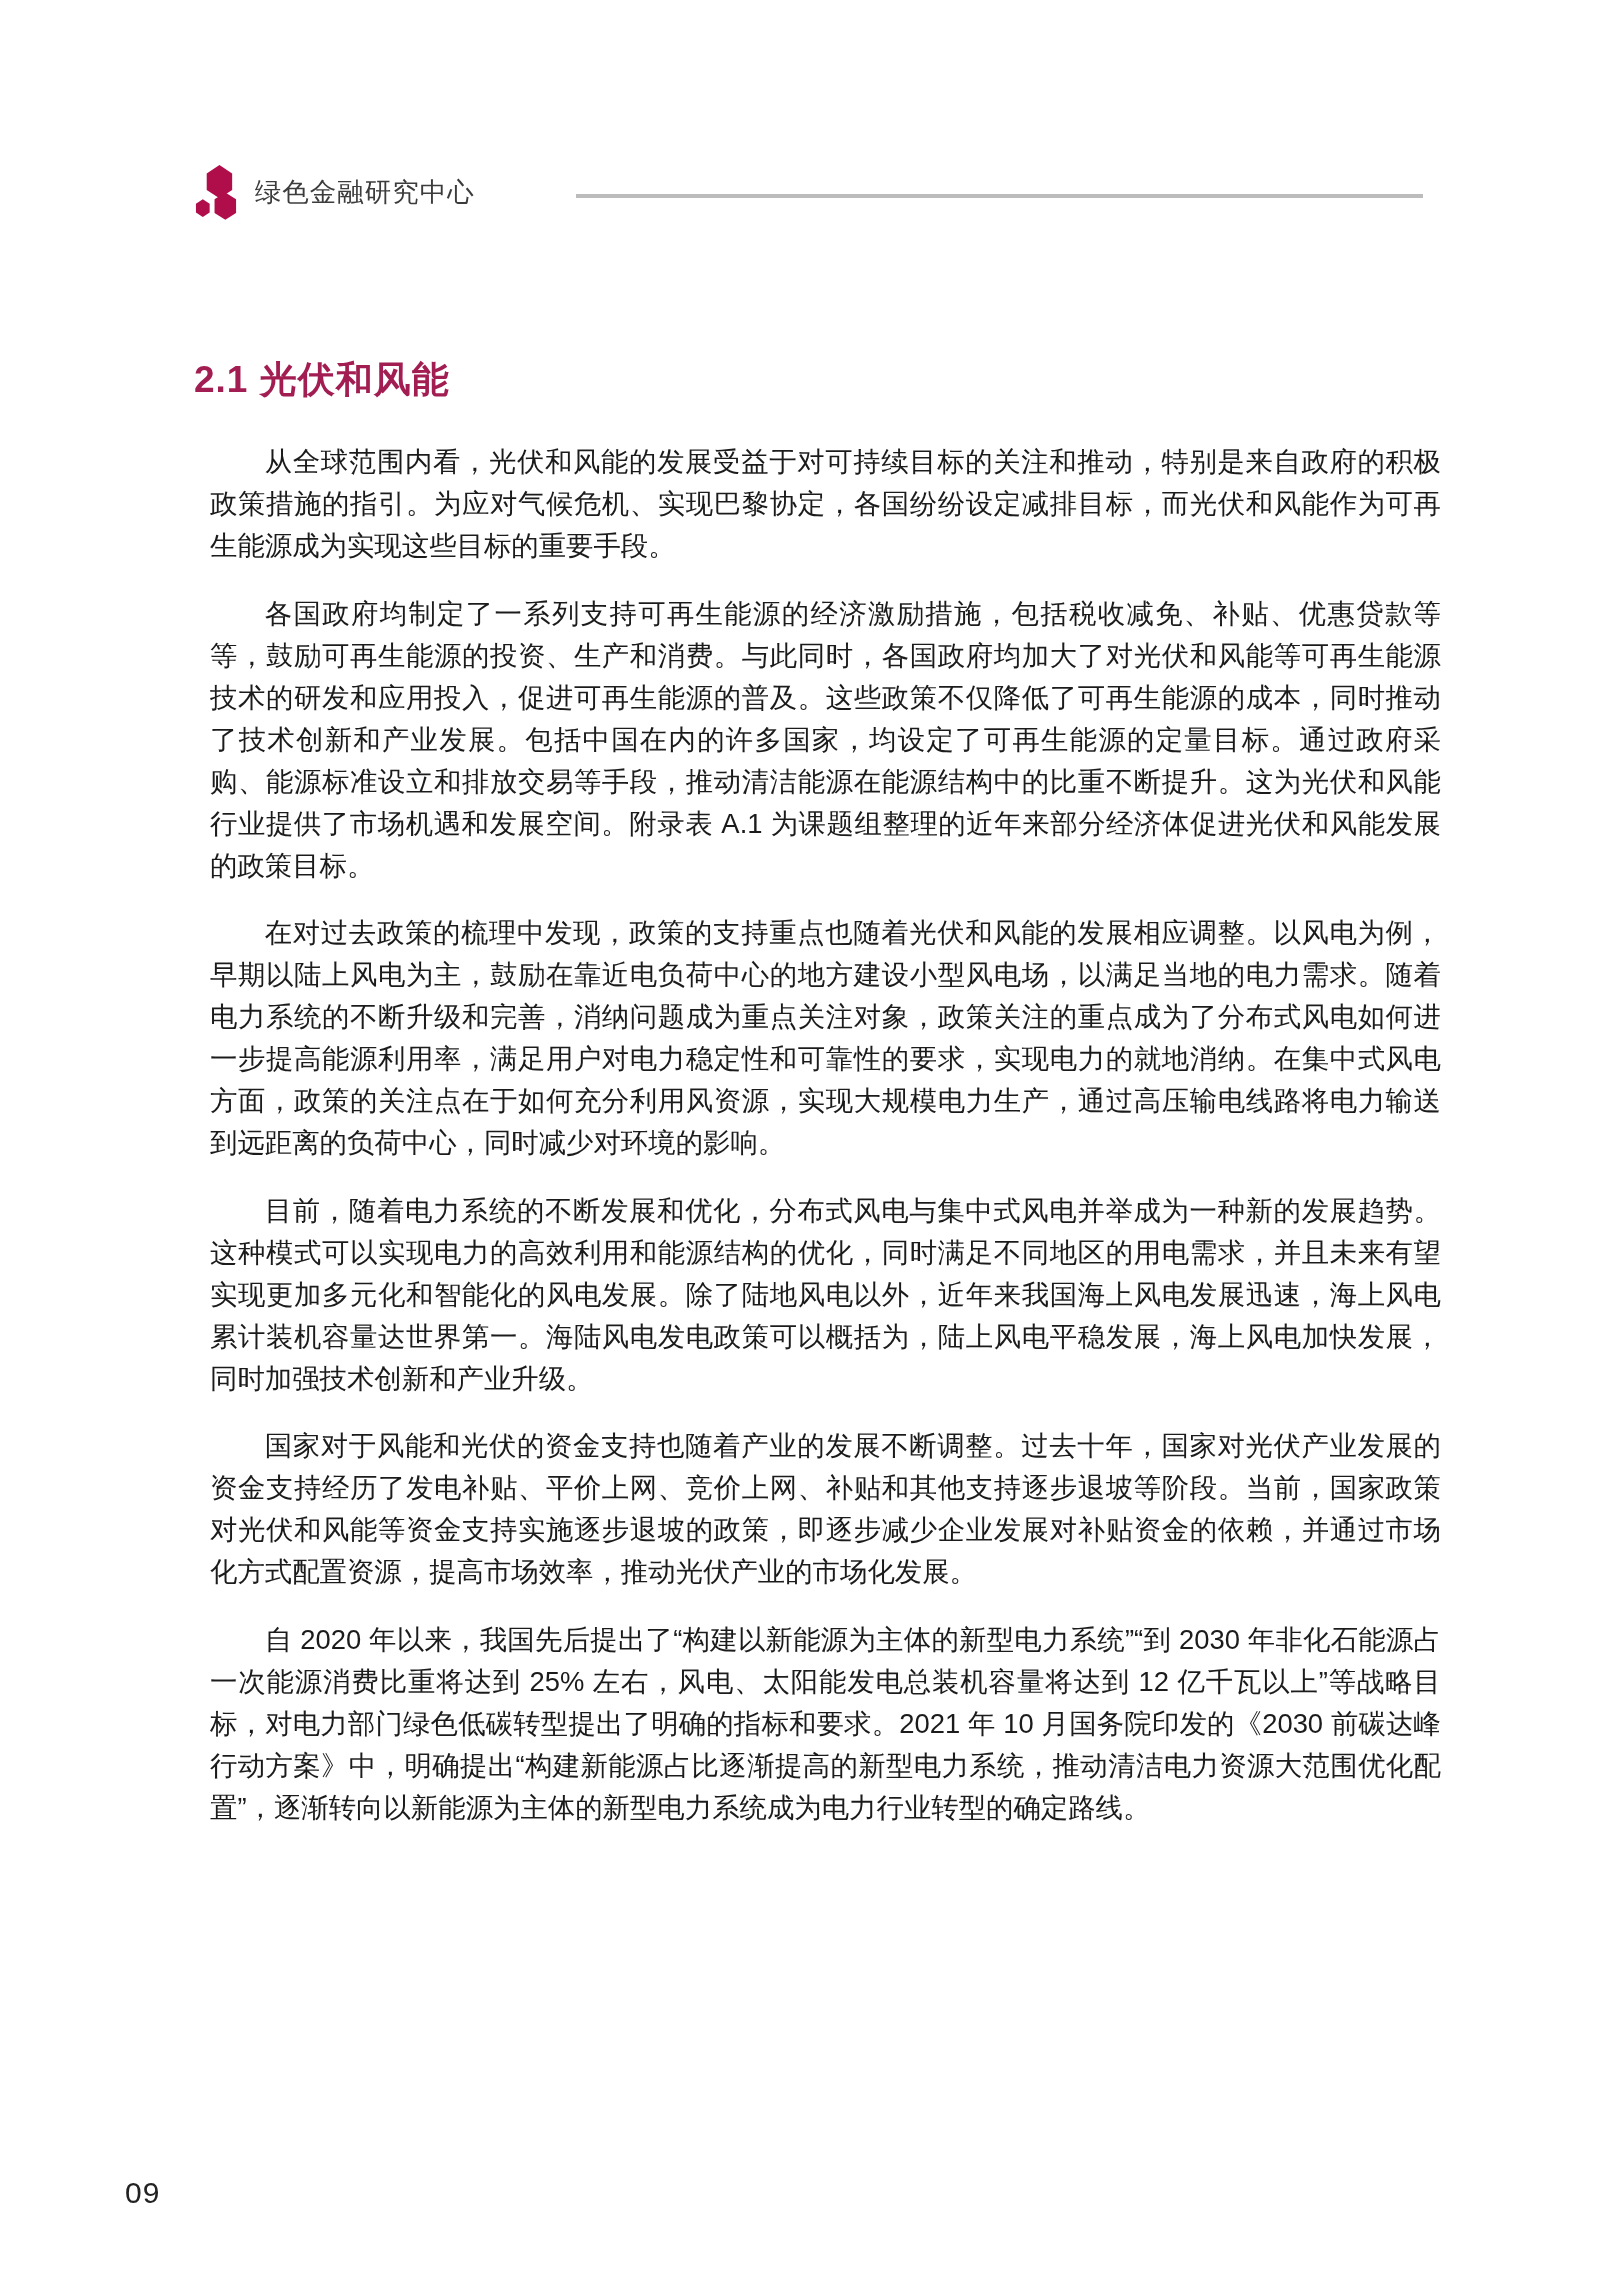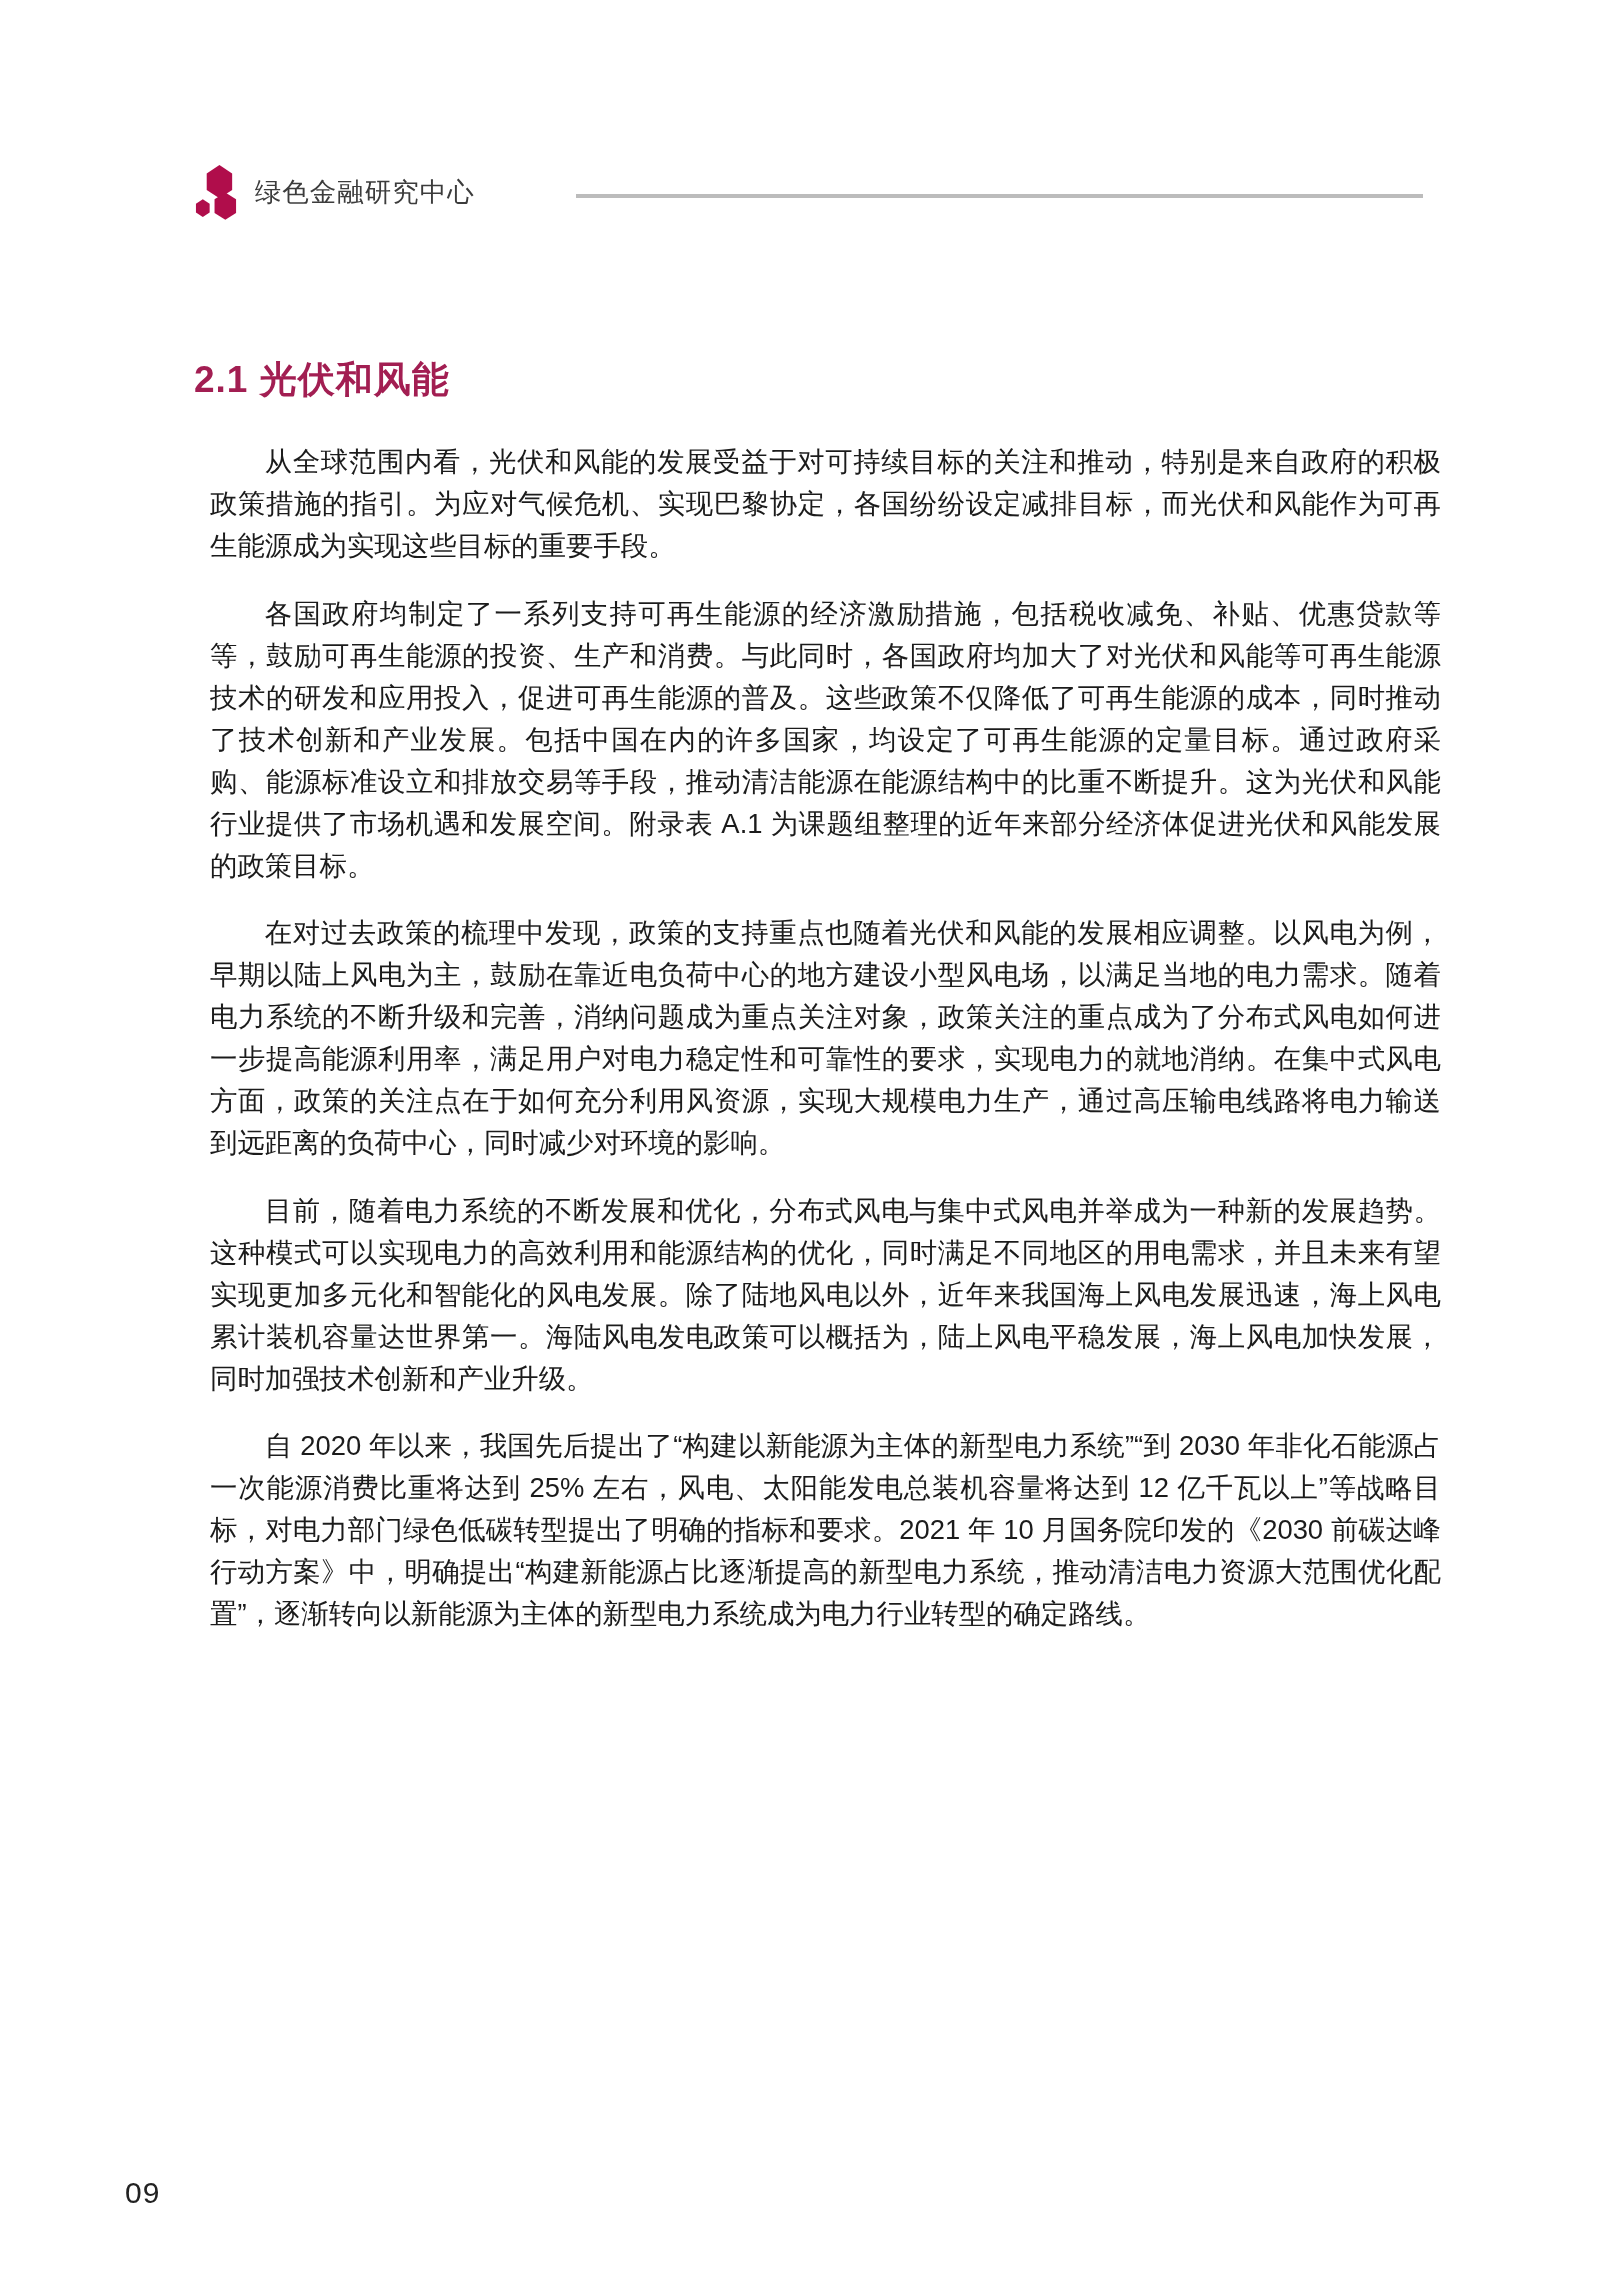--- a/index.html
+++ b/index.html
@@ -95,19 +95,20 @@
     <div class="header-rule"></div>
   </header>
 
   <h1 class="section-title">2.1 光伏和风能</h1>
 
   <main class="article">
     <p>从全球范围内看，光伏和风能的发展受益于对可持续目标的关注和推动，特别是来自政府的积极政策措施的指引。为应对气候危机、实现巴黎协定，各国纷纷设定减排目标，而光伏和风能作为可再生能源成为实现这些目标的重要手段。</p>
     <p>各国政府均制定了一系列支持可再生能源的经济激励措施，包括税收减免、补贴、优惠贷款等等，鼓励可再生能源的投资、生产和消费。与此同时，各国政府均加大了对光伏和风能等可再生能源技术的研发和应用投入，促进可再生能源的普及。这些政策不仅降低了可再生能源的成本，同时推动了技术创新和产业发展。包括中国在内的许多国家，均设定了可再生能源的定量目标。通过政府采购、能源标准设立和排放交易等手段，推动清洁能源在能源结构中的比重不断提升。这为光伏和风能行业提供了市场机遇和发展空间。附录表 A.1 为课题组整理的近年来部分经济体促进光伏和风能发展的政策目标。</p>
     <p>在对过去政策的梳理中发现，政策的支持重点也随着光伏和风能的发展相应调整。以风电为例，早期以陆上风电为主，鼓励在靠近电负荷中心的地方建设小型风电场，以满足当地的电力需求。随着电力系统的不断升级和完善，消纳问题成为重点关注对象，政策关注的重点成为了分布式风电如何进一步提高能源利用率，满足用户对电力稳定性和可靠性的要求，实现电力的就地消纳。在集中式风电方面，政策的关注点在于如何充分利用风资源，实现大规模电力生产，通过高压输电线路将电力输送到远距离的负荷中心，同时减少对环境的影响。</p>
     <p>目前，随着电力系统的不断发展和优化，分布式风电与集中式风电并举成为一种新的发展趋势。这种模式可以实现电力的高效利用和能源结构的优化，同时满足不同地区的用电需求，并且未来有望实现更加多元化和智能化的风电发展。除了陆地风电以外，近年来我国海上风电发展迅速，海上风电累计装机容量达世界第一。海陆风电发电政策可以概括为，陆上风电平稳发展，海上风电加快发展，同时加强技术创新和产业升级。</p>
+    <p>国家对于风能和光伏的资金支持也随着产业的发展不断调整。过去十年，国家对光伏产业发展的资金支持经历了发电补贴、平价上网、竞价上网、补贴和其他支持逐步退坡等阶段。当前，国家政策对光伏和风能等资金支持实施逐步退坡的政策，即逐步减少企业发展对补贴资金的依赖，并通过市场化方式配置资源，提高市场效率，推动光伏产业的市场化发展。</p>
     <p>自 2020 年以来，我国先后提出了“构建以新能源为主体的新型电力系统”“到 2030 年非化石能源占一次能源消费比重将达到 25% 左右，风电、太阳能发电总装机容量将达到 12 亿千瓦以上”等战略目标，对电力部门绿色低碳转型提出了明确的指标和要求。2021 年 10 月国务院印发的《2030 前碳达峰行动方案》中，明确提出“构建新能源占比逐渐提高的新型电力系统，推动清洁电力资源大范围优化配置”，逐渐转向以新能源为主体的新型电力系统成为电力行业转型的确定路线。</p>
   </main>
 
   <div class="page-number">09</div>
 
 </div>
 
 
 </body></html>

